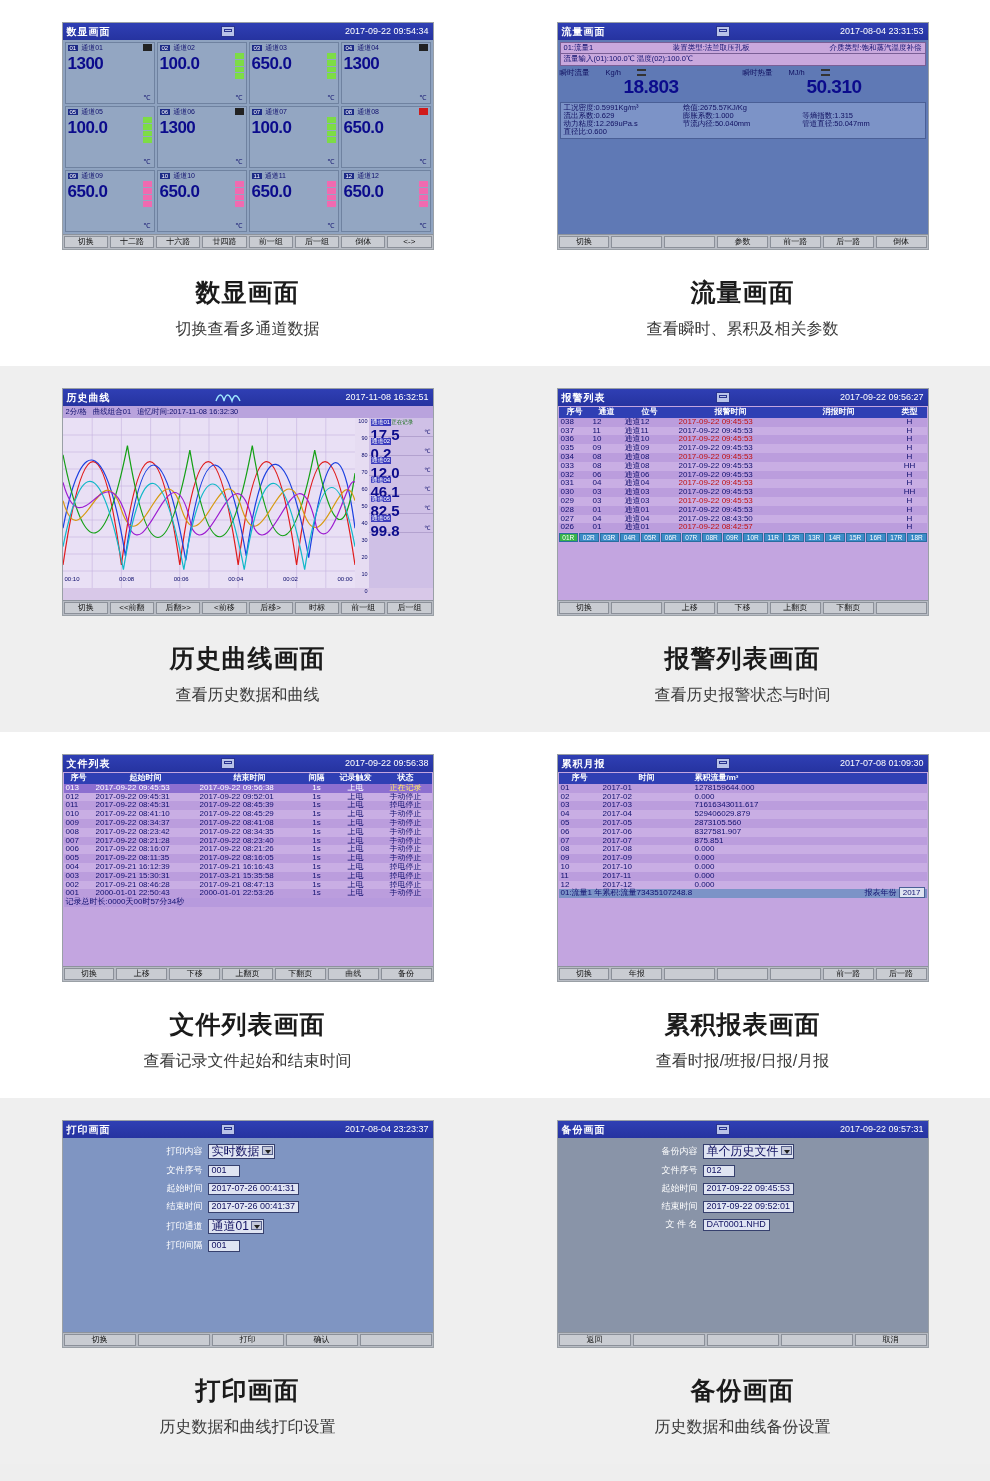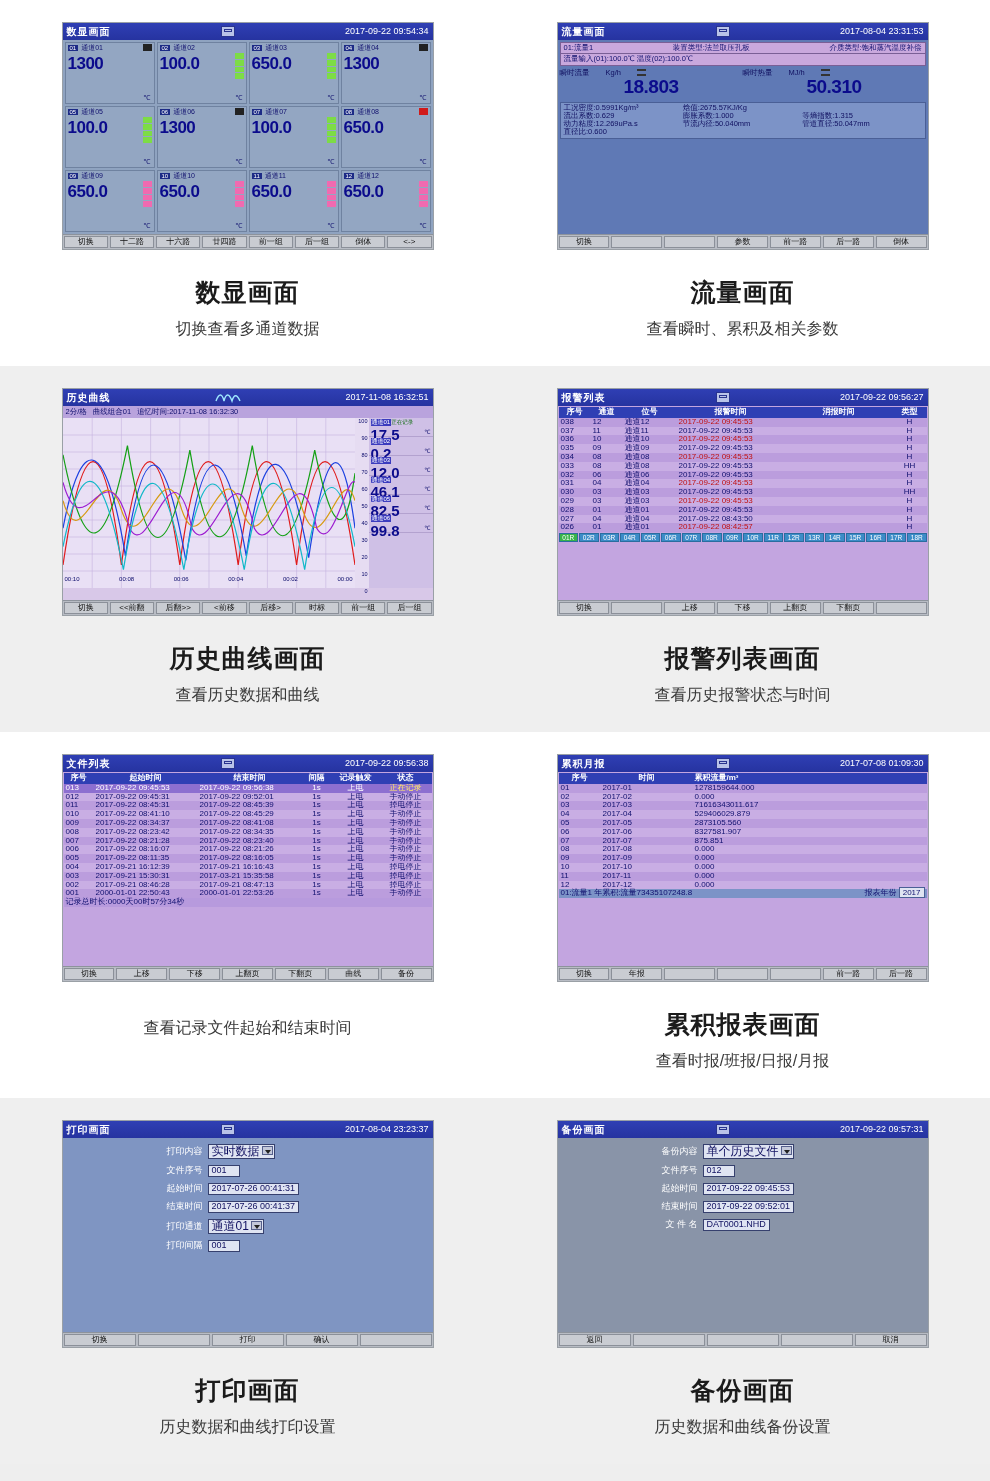--- a/index.html
+++ b/index.html
@@ -844,20 +844,21 @@
         <div class="key">切换</div>
         <div class="key">上移</div>
         <div class="key">下移</div>
         <div class="key">上翻页</div>
         <div class="key">下翻页</div>
         <div class="key">曲线</div>
         <div class="key">备份</div>
       </div>
     </div>
     <div class="caption">
+      <div class="h">文件列表画面</div>
       <div class="s">查看记录文件起始和结束时间</div>
     </div>
   </div>
 
   <div class="cell bg-white">
     <div class="screen">
       <div class="titlebar">
         <span class="tt">累积月报</span>
         <span class="mid">
             <span class="winicon"></span>

